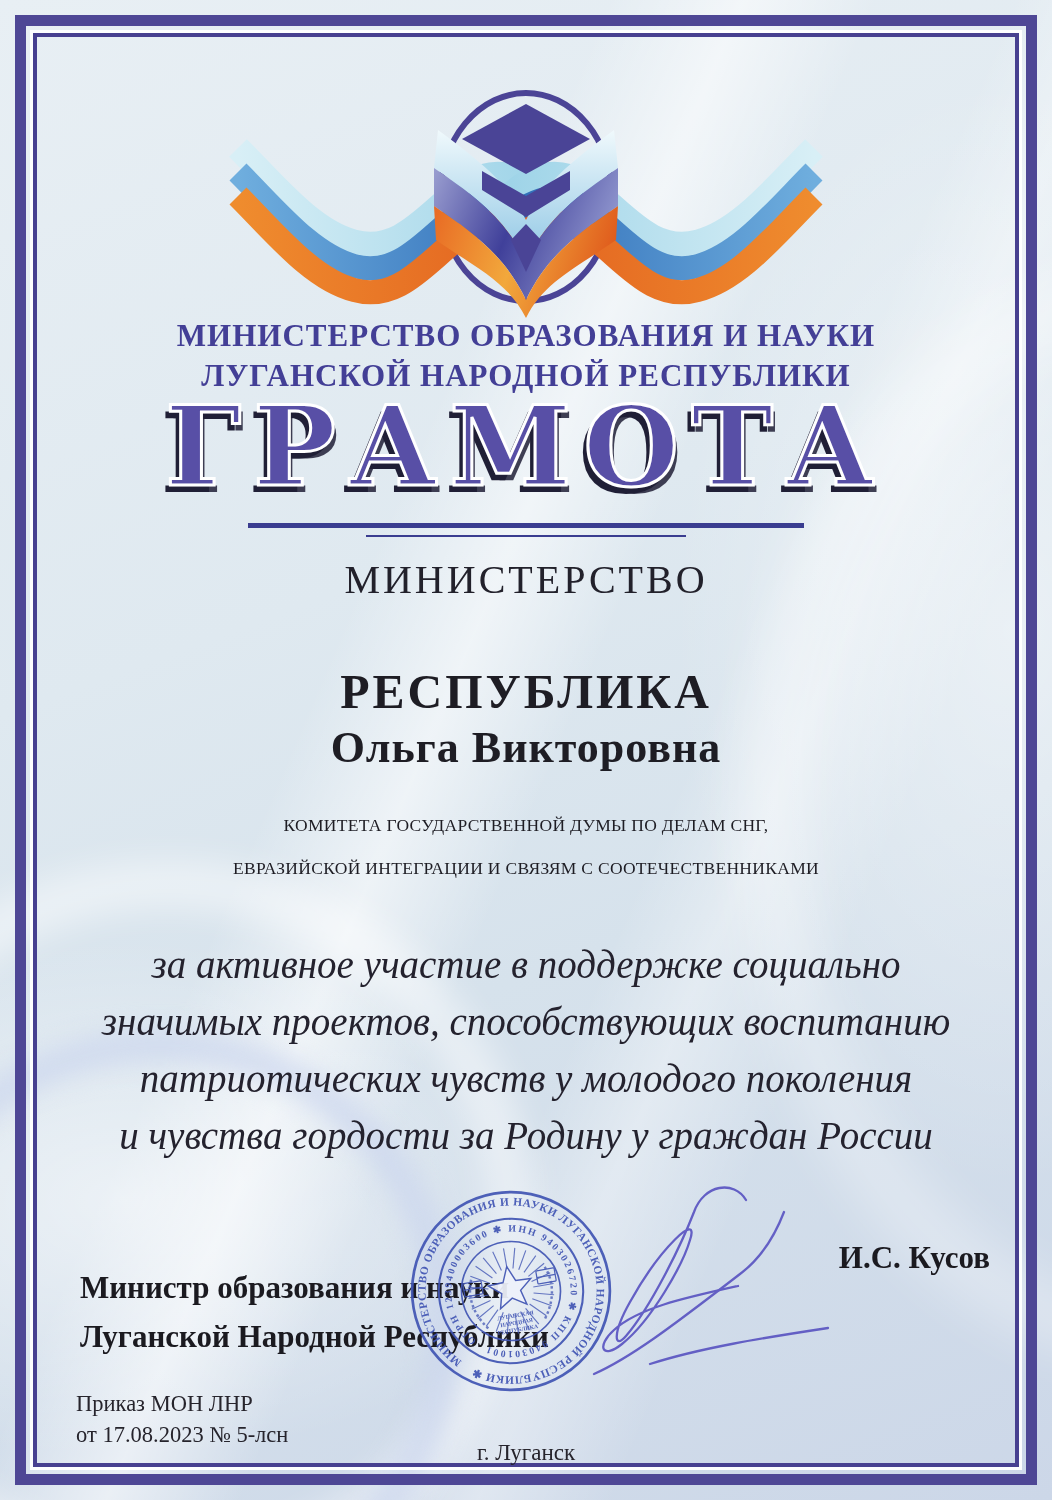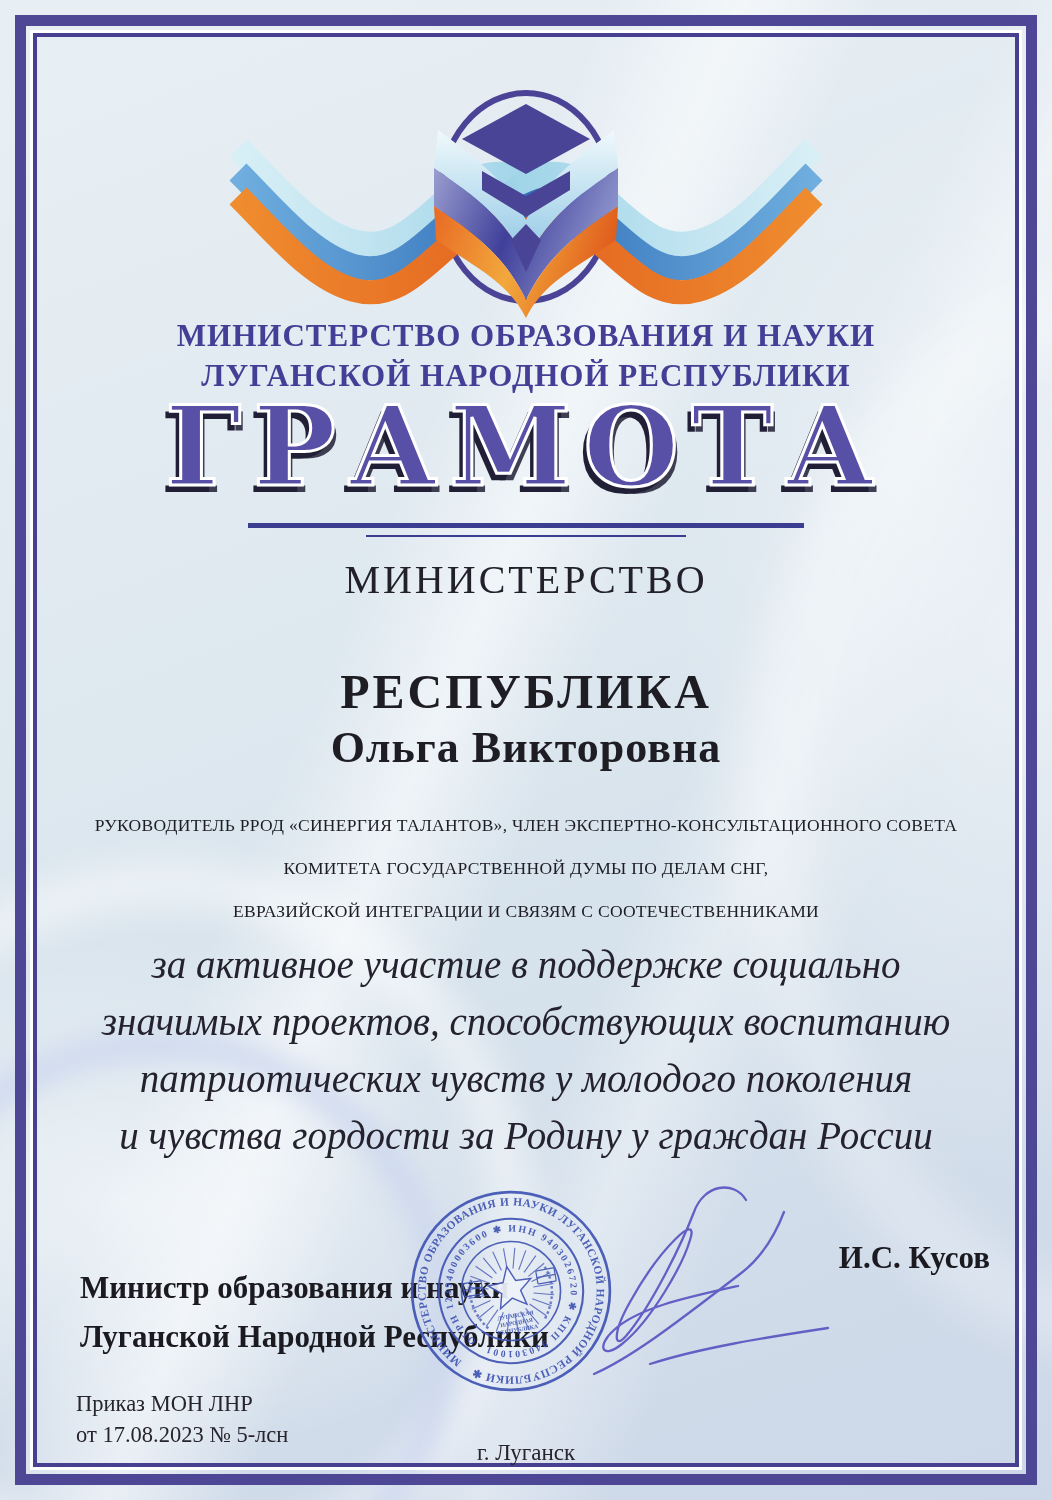--- a/index.html
+++ b/index.html
@@ -117,21 +117,20 @@
 
   <div class="abs ctr gramota">ГРАМОТА</div>
   <div class="abs rule-thick"></div>
   <div class="abs rule-thin"></div>
 
   <div class="abs ctr awarded">МИНИСТЕРСТВО</div>
   <div class="abs ctr surname">РЕСПУБЛИКА</div>
   <div class="abs ctr firstname">Ольга Викторовна</div>
 
   <div class="abs ctr roles">
-    <div>РУКОВОДИТЕЛЬ РРОД «СИНЕРГИЯ ТАЛАНТОВ», ЧЛЕН ЭКСПЕРТНО-КОНСУЛЬТАЦИОННОГО СОВЕТА</div>
     <div>КОМИТЕТА ГОСУДАРСТВЕННОЙ ДУМЫ ПО ДЕЛАМ СНГ,</div>
     <div>ЕВРАЗИЙСКОЙ ИНТЕГРАЦИИ И СВЯЗЯМ С СООТЕЧЕСТВЕННИКАМИ</div>
   </div>
 
   <div class="abs ctr citation">
     <div>за активное участие в поддержке социально</div>
     <div>значимых проектов, способствующих воспитанию</div>
     <div>патриотических чувств у молодого поколения</div>
     <div>и чувства гордости за Родину у граждан России</div>
   </div>

